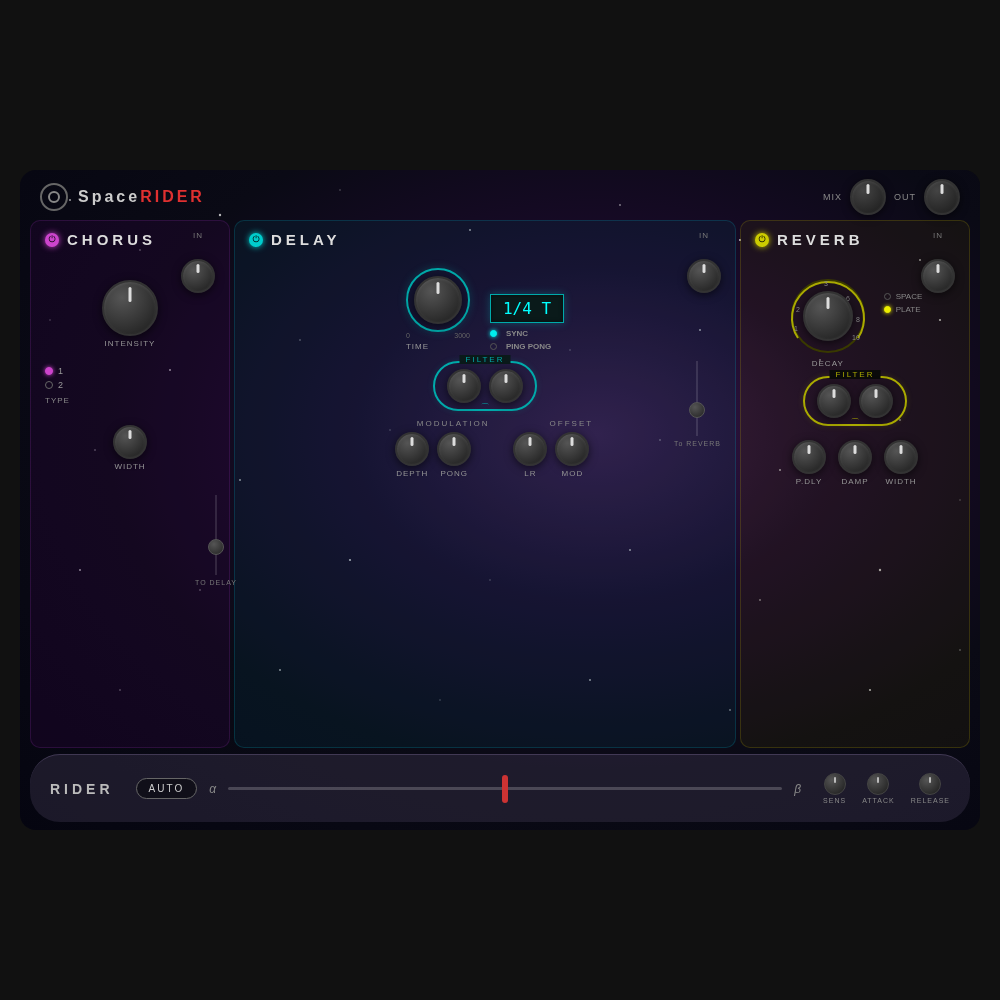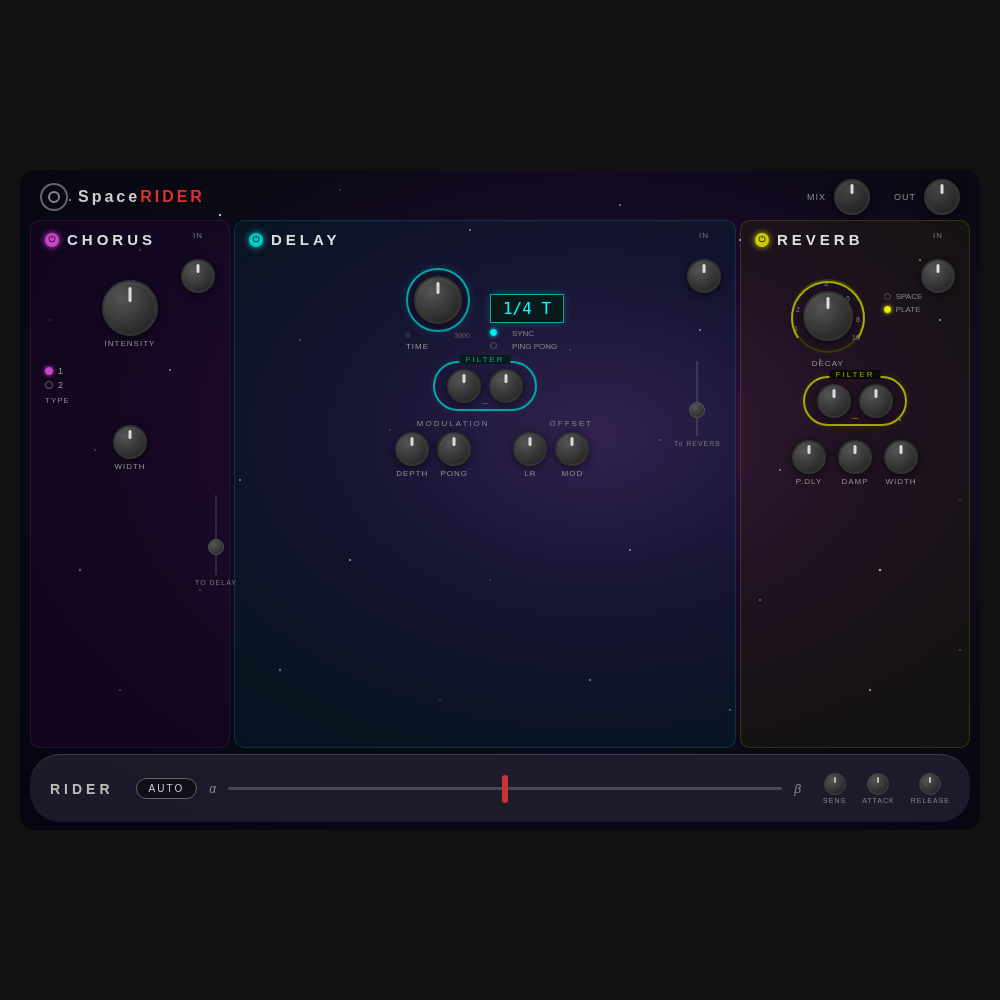--- a/index.html
+++ b/index.html
@@ -78,21 +78,21 @@
     }
 
     .brand-name span.rider-part {
       color: #e03030;
     }
 
     .header-right {
       margin-left: auto;
       display: flex;
       align-items: center;
-      gap: 24px;
+      gap: 8px;
     }
 
     .header-knob-group {
       display: flex;
       align-items: center;
       gap: 8px;
     }
 
     .header-label {
       font-size: 9px;
@@ -316,24 +316,25 @@
 
     .sync-options {
       display: flex;
       flex-direction: column;
       gap: 4px;
       align-self: flex-start;
     }
 
     .sync-item {
       display: flex;
-      align-items: flex-start;
-      gap: 15px;
+      align-items: center;
+      gap: 9px;
       font-size: 8px;
       color: #888;
+      font-weight: bold;
     }
 
     .sync-led {
       width: 7px;
       height: 7px;
       border-radius: 50%;
       border: 1px solid #555;
     }
 
     .sync-led.active { background: #00eeee; box-shadow: 0 0 4px #00eeee; border-color: #00eeee; }

